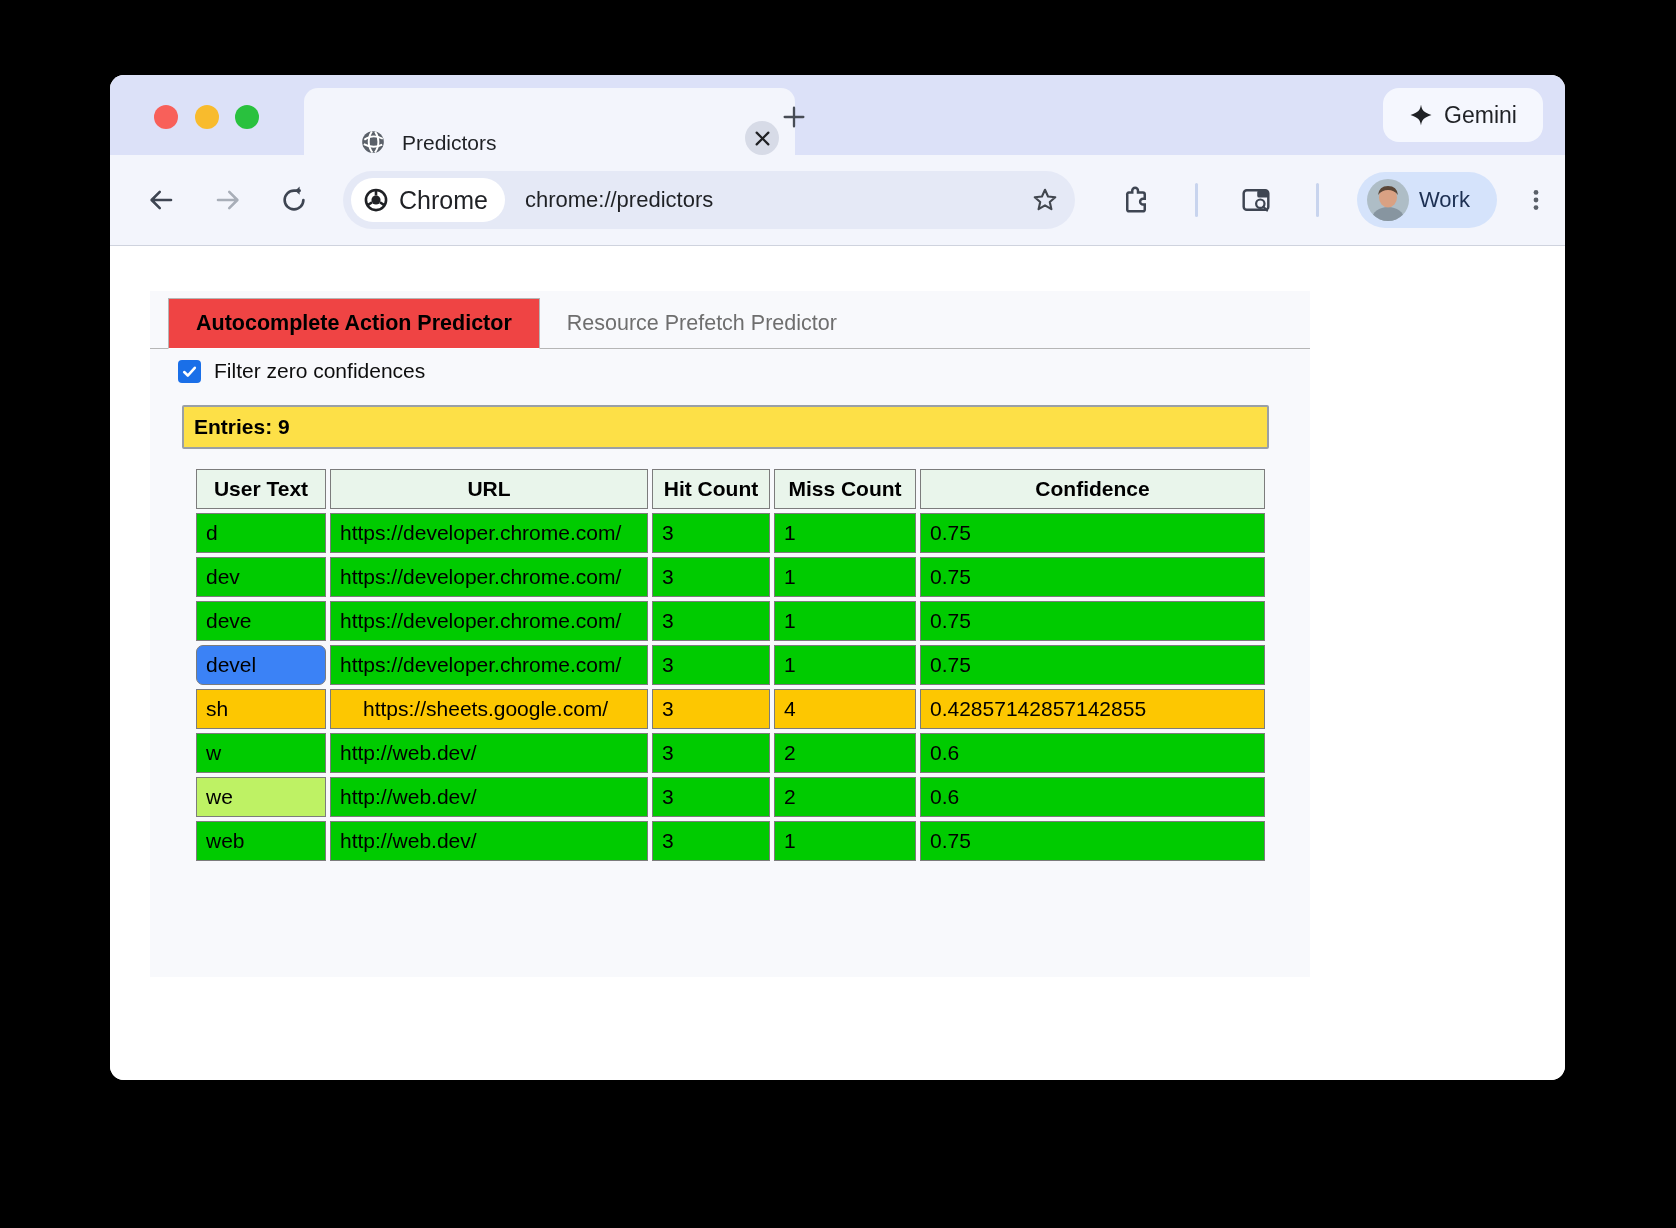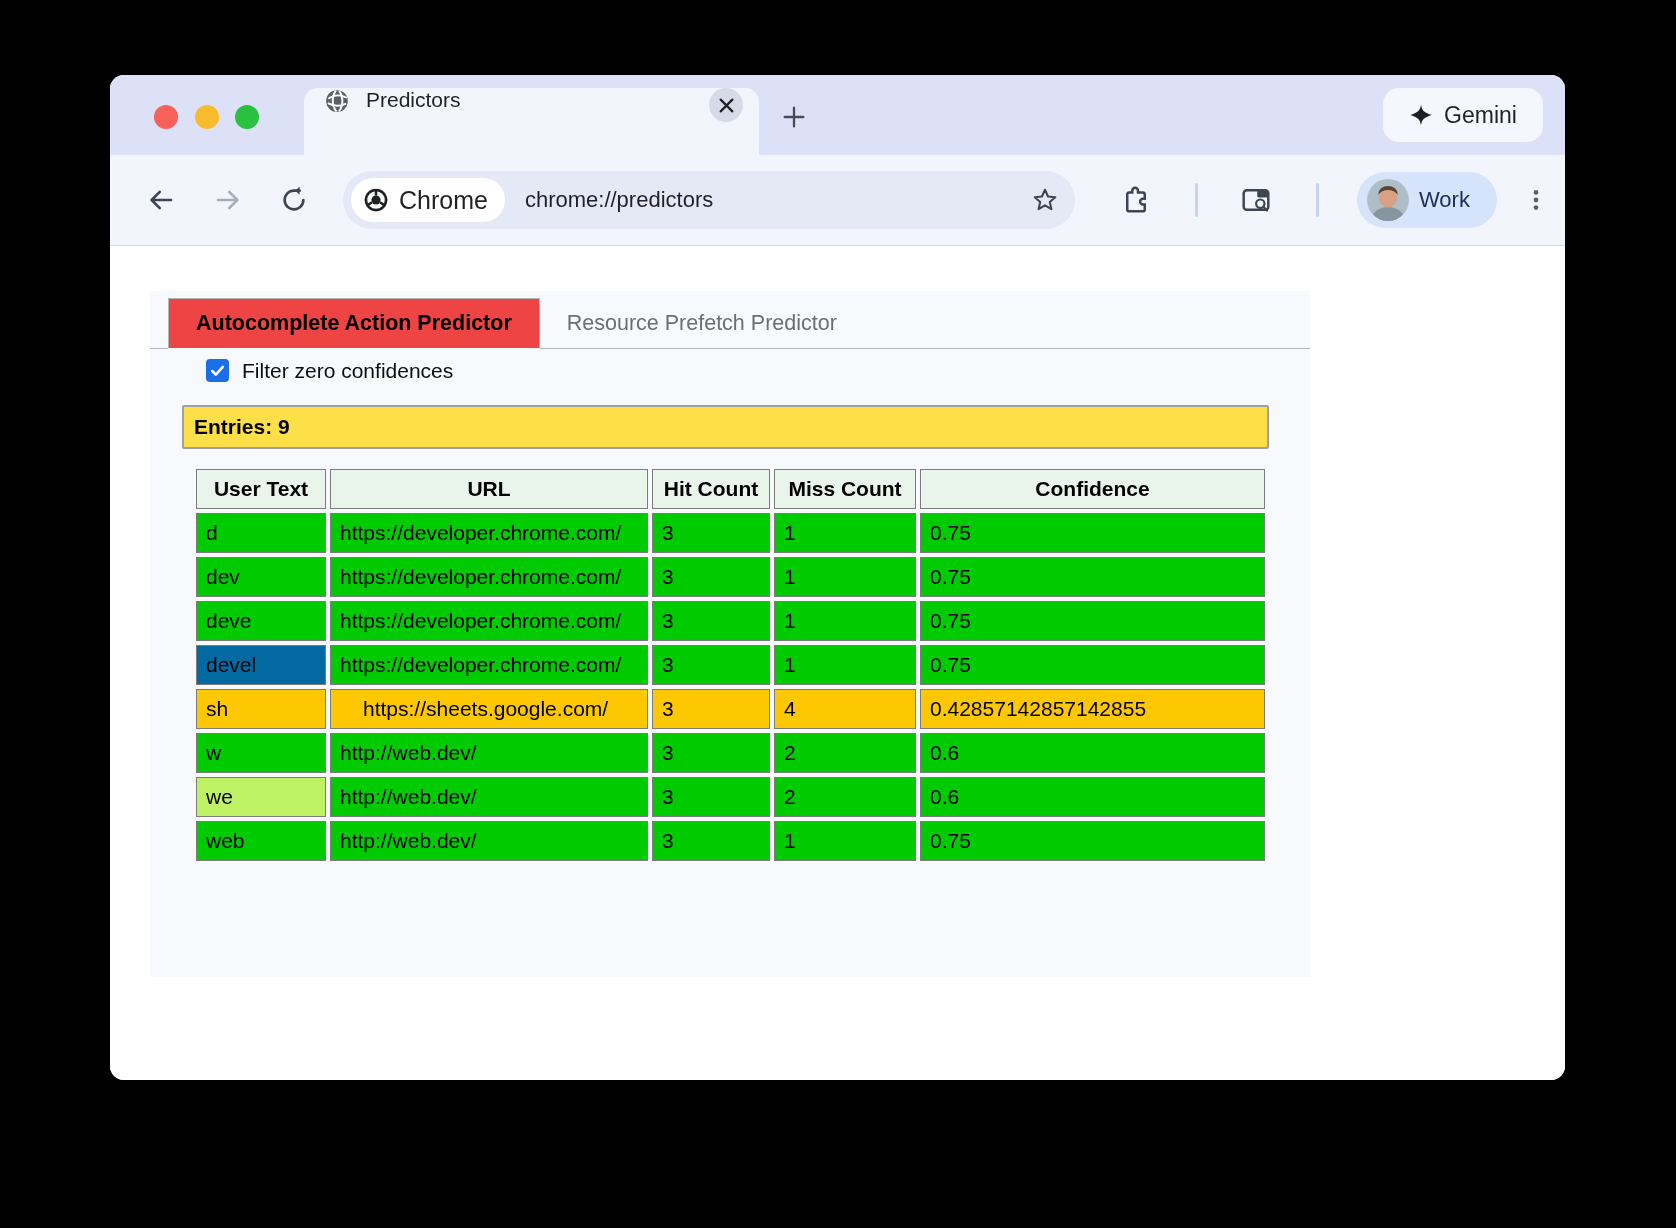--- a/index.html
+++ b/index.html
@@ -13,21 +13,21 @@
     border-radius:14px;overflow:hidden;background:#fff;
   }
   
   .tabstrip{position:relative;height:80px;background:#dce1f8;}
   .traffic{position:absolute;top:30px;width:24px;height:24px;border-radius:50%;}
   .t-red{left:44px;background:#f8605a;}
   .t-yellow{left:85px;background:#f8bb2d;}
   .t-green{left:125px;background:#29c13e;}
   .btab{
     position:absolute;left:194px;top:13px;width:455px;height:67px;
-    background:#f3f5fc;border-radius:14px 14px 0 0;display:flex;align-items:flex-start;
+    background:#f3f5fc;border-radius:14px 14px 0 0;display:flex;align-items:flex-end;padding-left:36px;
   }
   .btab .favicon{margin-left:20px;width:26px;height:26px;flex:0 0 auto;}
   .btab .tab-title{margin-left:16px;font-size:21px;color:#1f2125;flex:1 1 auto;}
   .tab-close{
     width:34px;height:34px;border-radius:50%;background:#d7dbe7;margin-right:16px;
     display:flex;align-items:center;justify-content:center;flex:0 0 auto;
   }
   .newtab{position:absolute;left:668px;top:26px;width:32px;height:32px;
     display:flex;align-items:center;justify-content:center;}
   .gemini-pill{
@@ -67,21 +67,21 @@
   .i-dots{margin-left:26px;}
   
   .content{position:relative;height:834px;background:#fff;}
   .panel{position:absolute;left:40px;top:45px;width:1160px;height:686px;background:#f8f9fc;}
   .pred-tabs{display:flex;padding:7px 0 0 18px;border-bottom:1px solid #b6b6b6;align-items:flex-end;}
   .pred-tab{font-size:21.5px;padding:12px 27px;color:#6e6e6e;}
   .pred-tab.active{
     border:1px solid #b6b6b6;border-bottom:1px solid #fdfdfe;margin-bottom:-1px;
     background:#ef4444;color:#000;font-weight:bold;
   }
-  .filter-row{display:flex;gap:13px;margin:10px 0 0 56px;}
+  .filter-row{display:flex;align-items:center;gap:13px;margin:10px 0 0 28px;}
   .checkbox{
     width:23px;height:23px;border-radius:4px;background:#1a6fe8;
     display:flex;align-items:center;justify-content:center;flex:0 0 auto;
   }
   .filter-row label{font-size:21px;color:#0d0d0d;}
   .entries-bar{
     margin:22px 0 0 32px;width:1063px;background:#fde047;border:2px solid #9aa0a6;
     padding:8px 10px;font-size:21px;font-weight:bold;color:#000;border-radius:2px;
   }
   table.pred{
@@ -267,21 +267,21 @@
               <td style="background: rgb(0, 203, 0);">0.75</td>
             </tr>
             <tr>
               <td style="background: rgb(0, 203, 0);">deve</td>
               <td style="background: rgb(0, 203, 0);">https://developer.chrome.com/</td>
               <td style="background: rgb(0, 203, 0);">3</td>
               <td style="background: rgb(0, 203, 0);">1</td>
               <td style="background: rgb(0, 203, 0);">0.75</td>
             </tr>
             <tr>
-              <td style="background: #0369a1;">devel</td>
+              <td style="background: #3b82f6; border-radius: 7px;">devel</td>
               <td style="background: rgb(0, 203, 0);">https://developer.chrome.com/</td>
               <td style="background: rgb(0, 203, 0);">3</td>
               <td style="background: rgb(0, 203, 0);">1</td>
               <td style="background: rgb(0, 203, 0);">0.75</td>
             </tr>
             <tr>
               <td style="background: rgb(253, 199, 1);">sh</td>
               <td style="background: rgb(253, 199, 1); padding-left: 32px;">https://sheets.google.com/</td>
               <td style="background: rgb(253, 199, 1);">3</td>
               <td style="background: rgb(253, 199, 1);">4</td>

